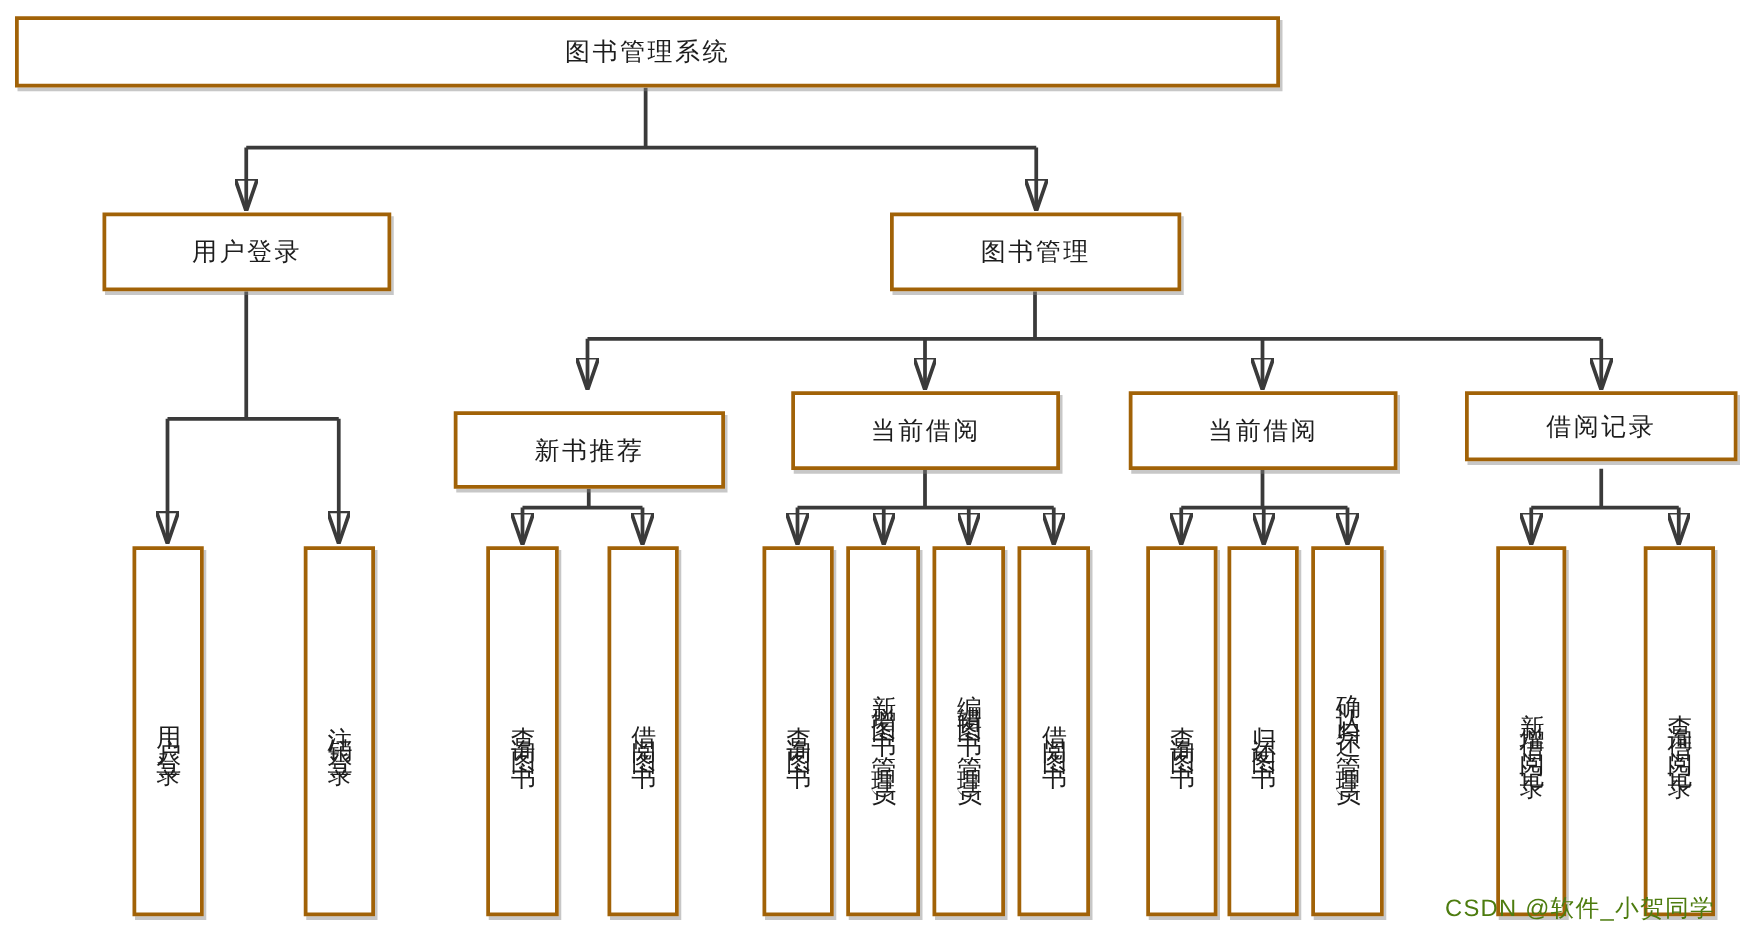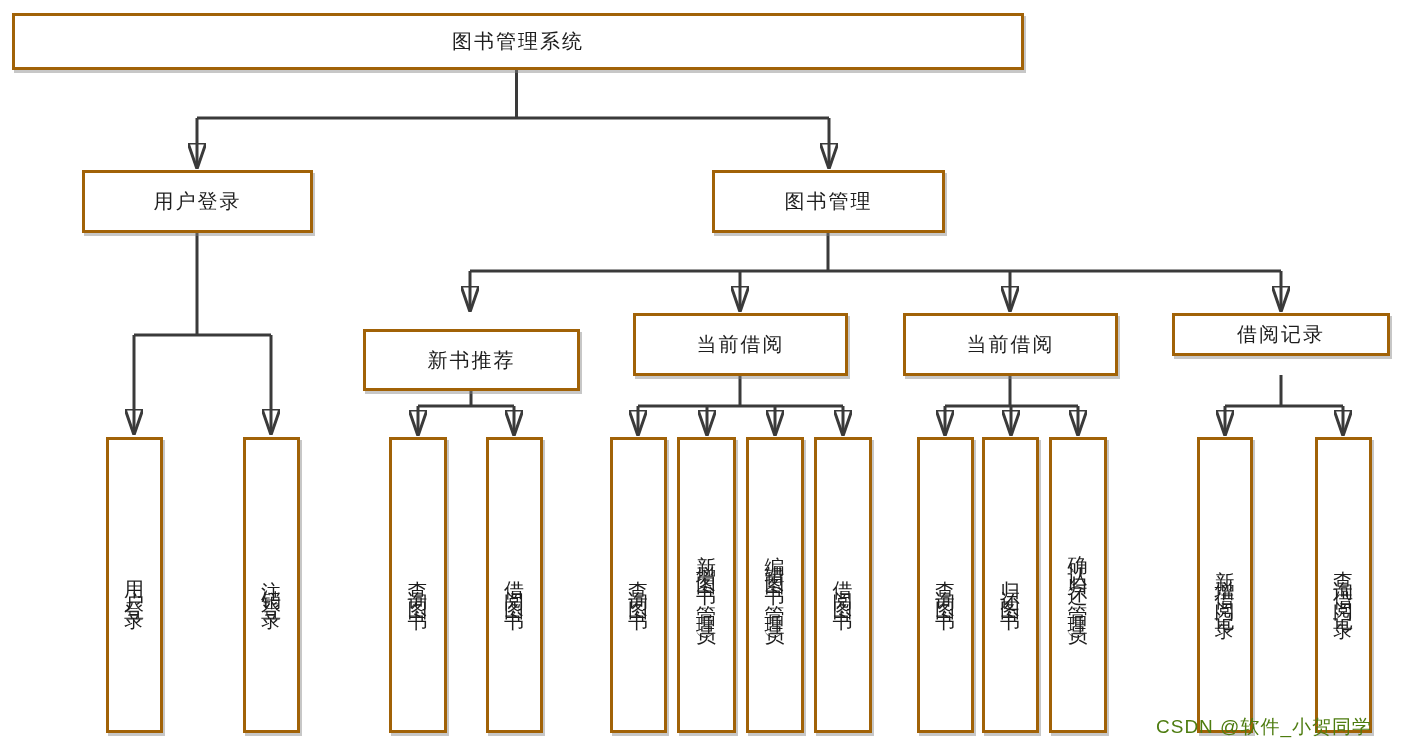--- a/index.html
+++ b/index.html
@@ -46,21 +46,21 @@
     line-height: 1;
     white-space: nowrap;
   }
   
   #node-root            { left: 12px;   top: 13px;  width: 1012px; height: 57px; }
   #node-user-login      { left: 82px;   top: 170px; width: 231px;  height: 63px; }
   #node-book-management { left: 712px;  top: 170px; width: 233px;  height: 63px; }
   #node-new-book        { left: 363px;  top: 313px; width: 217px;  height: 62px; margin-top: 16px; }
   #node-book-borrow     { left: 633px;  top: 313px; width: 215px;  height: 63px; }
   #node-current-borrow  { left: 903px;  top: 313px; width: 215px;  height: 63px; }
-  #node-borrow-records  { left: 1172px; top: 313px; width: 218px;  height: 43px; }
+  #node-borrow-records  { left: 1172px; top: 313px; width: 218px;  height: 56px; }
   .leaf { top: 437px; width: 57px; height: 296px; }
   #leaf-0  { left: 106px;  }
   #leaf-1  { left: 243px;  }
   #leaf-2  { left: 389px; width: 58px; }
   #leaf-3  { left: 486px;  }
   #leaf-4  { left: 610px;  }
   #leaf-5  { left: 677px; width: 59px; }
   #leaf-6  { left: 746px; width: 58px; }
   #leaf-7  { left: 814px; width: 58px; }
   #leaf-8  { left: 917px;  }

